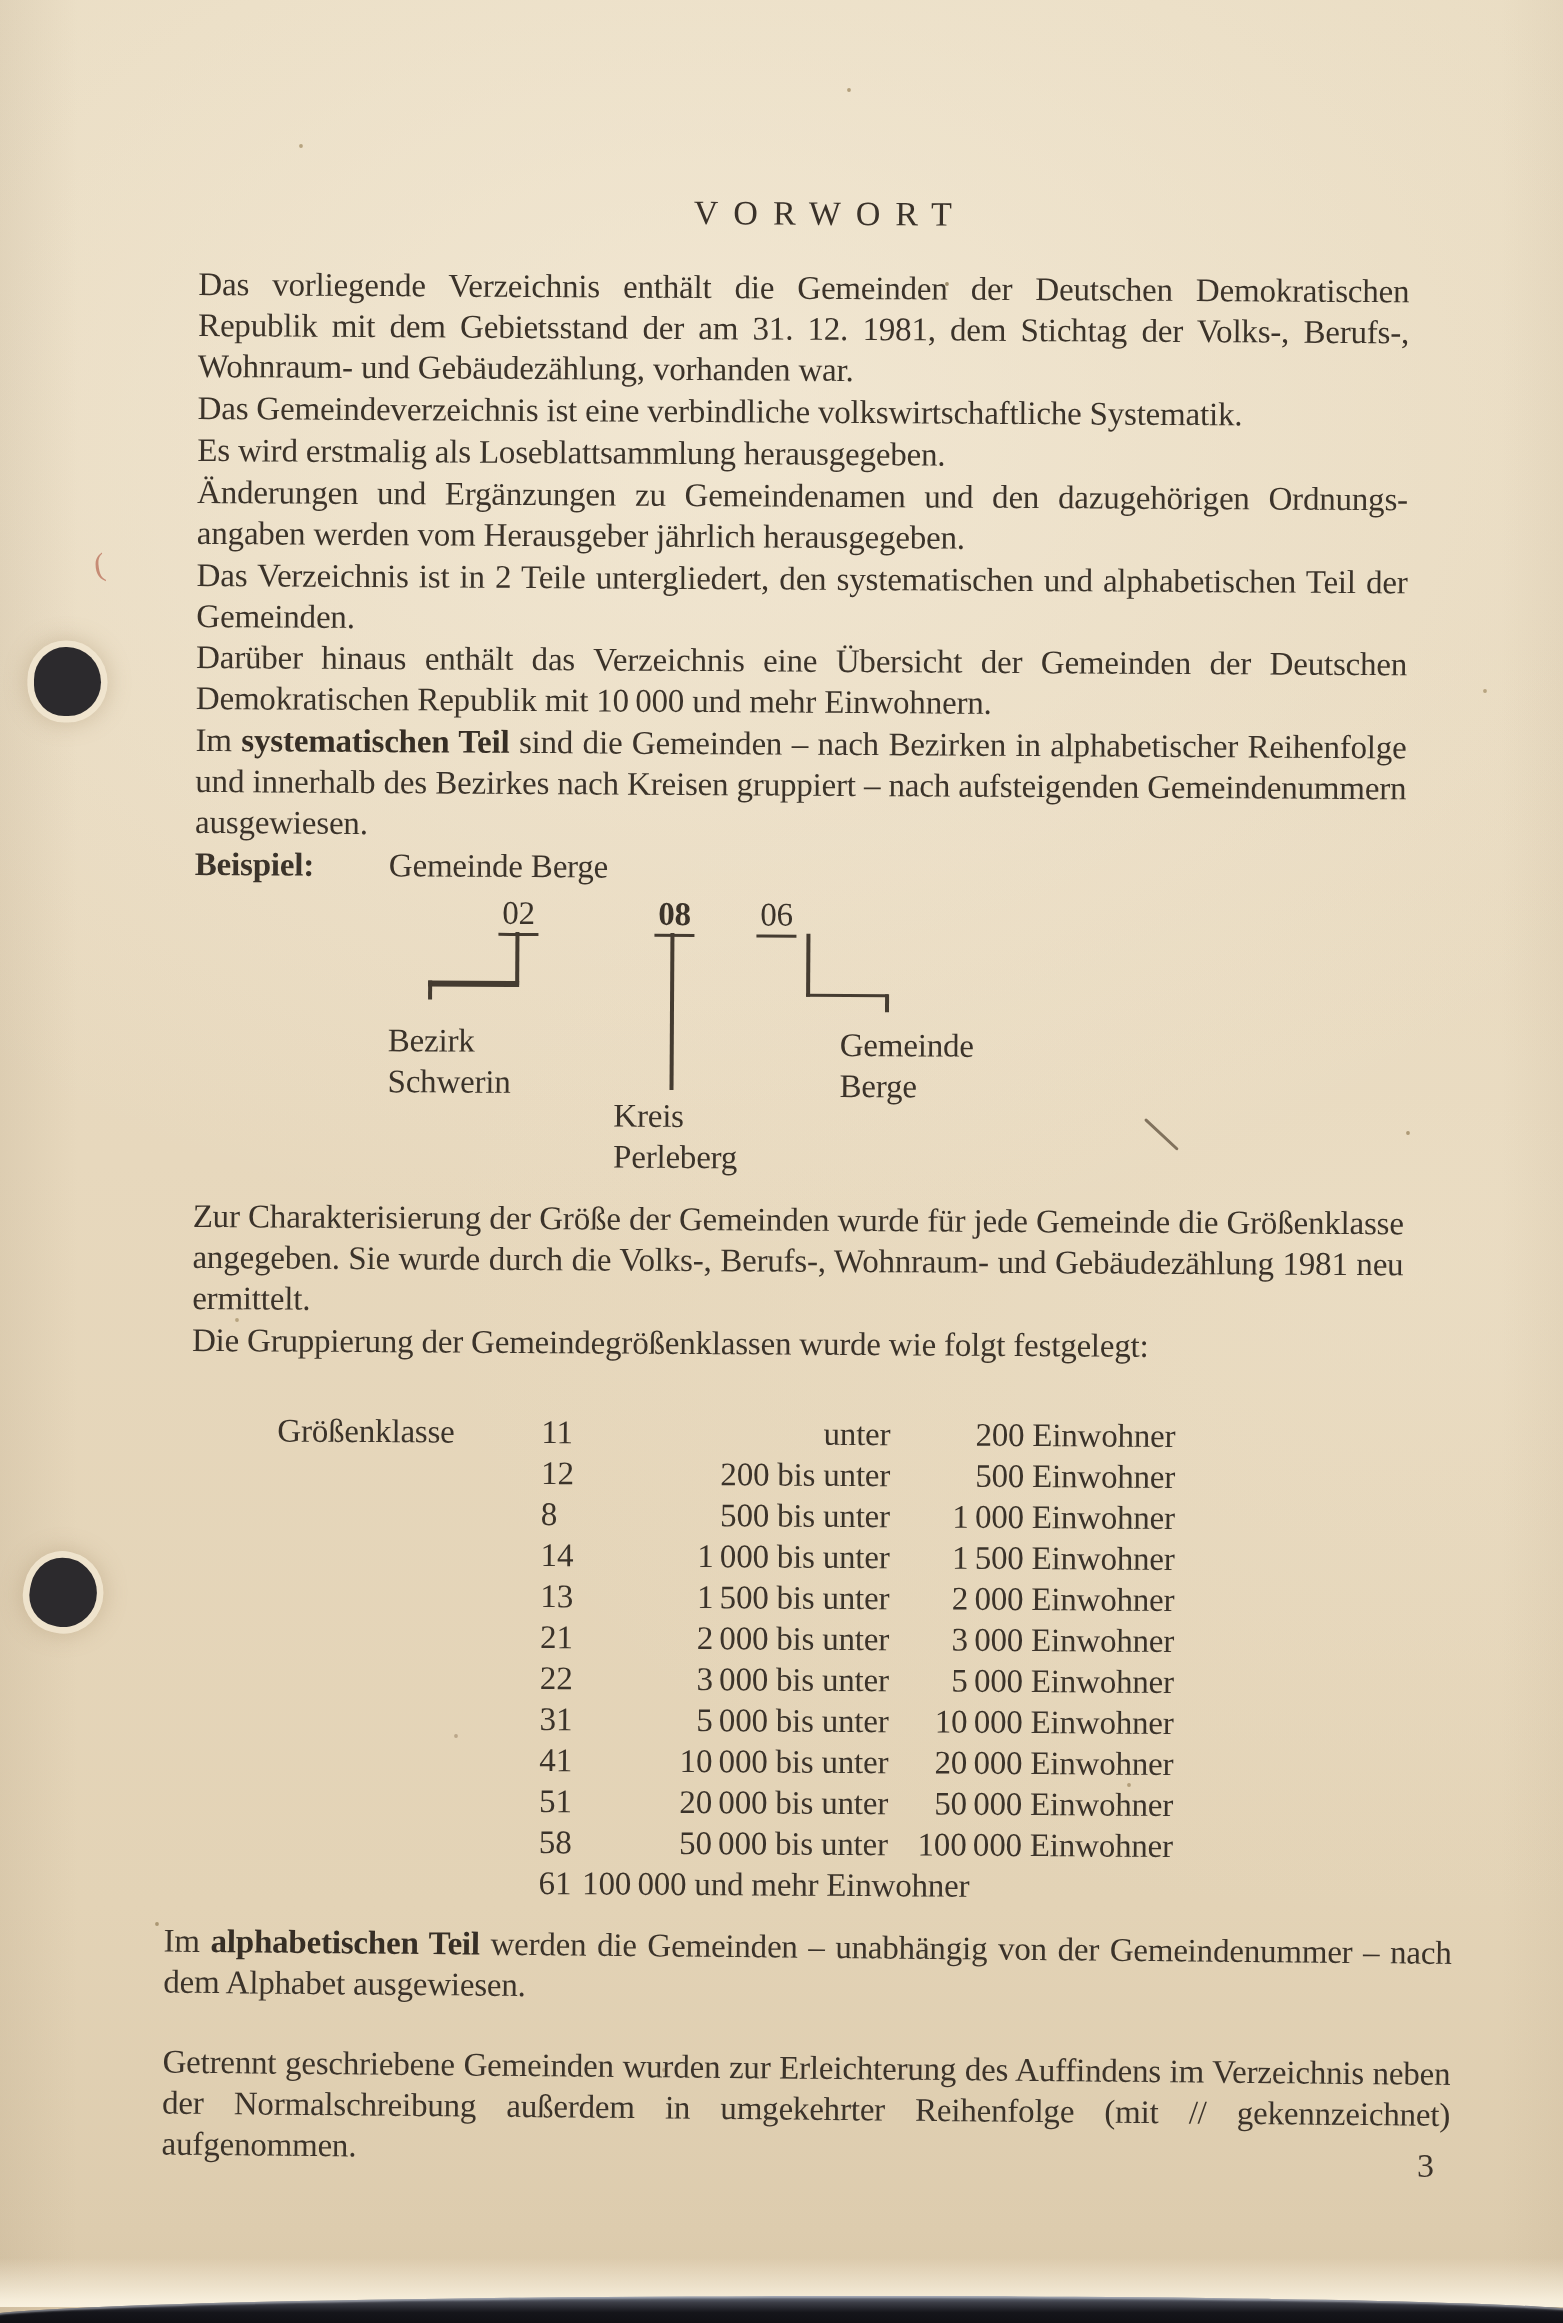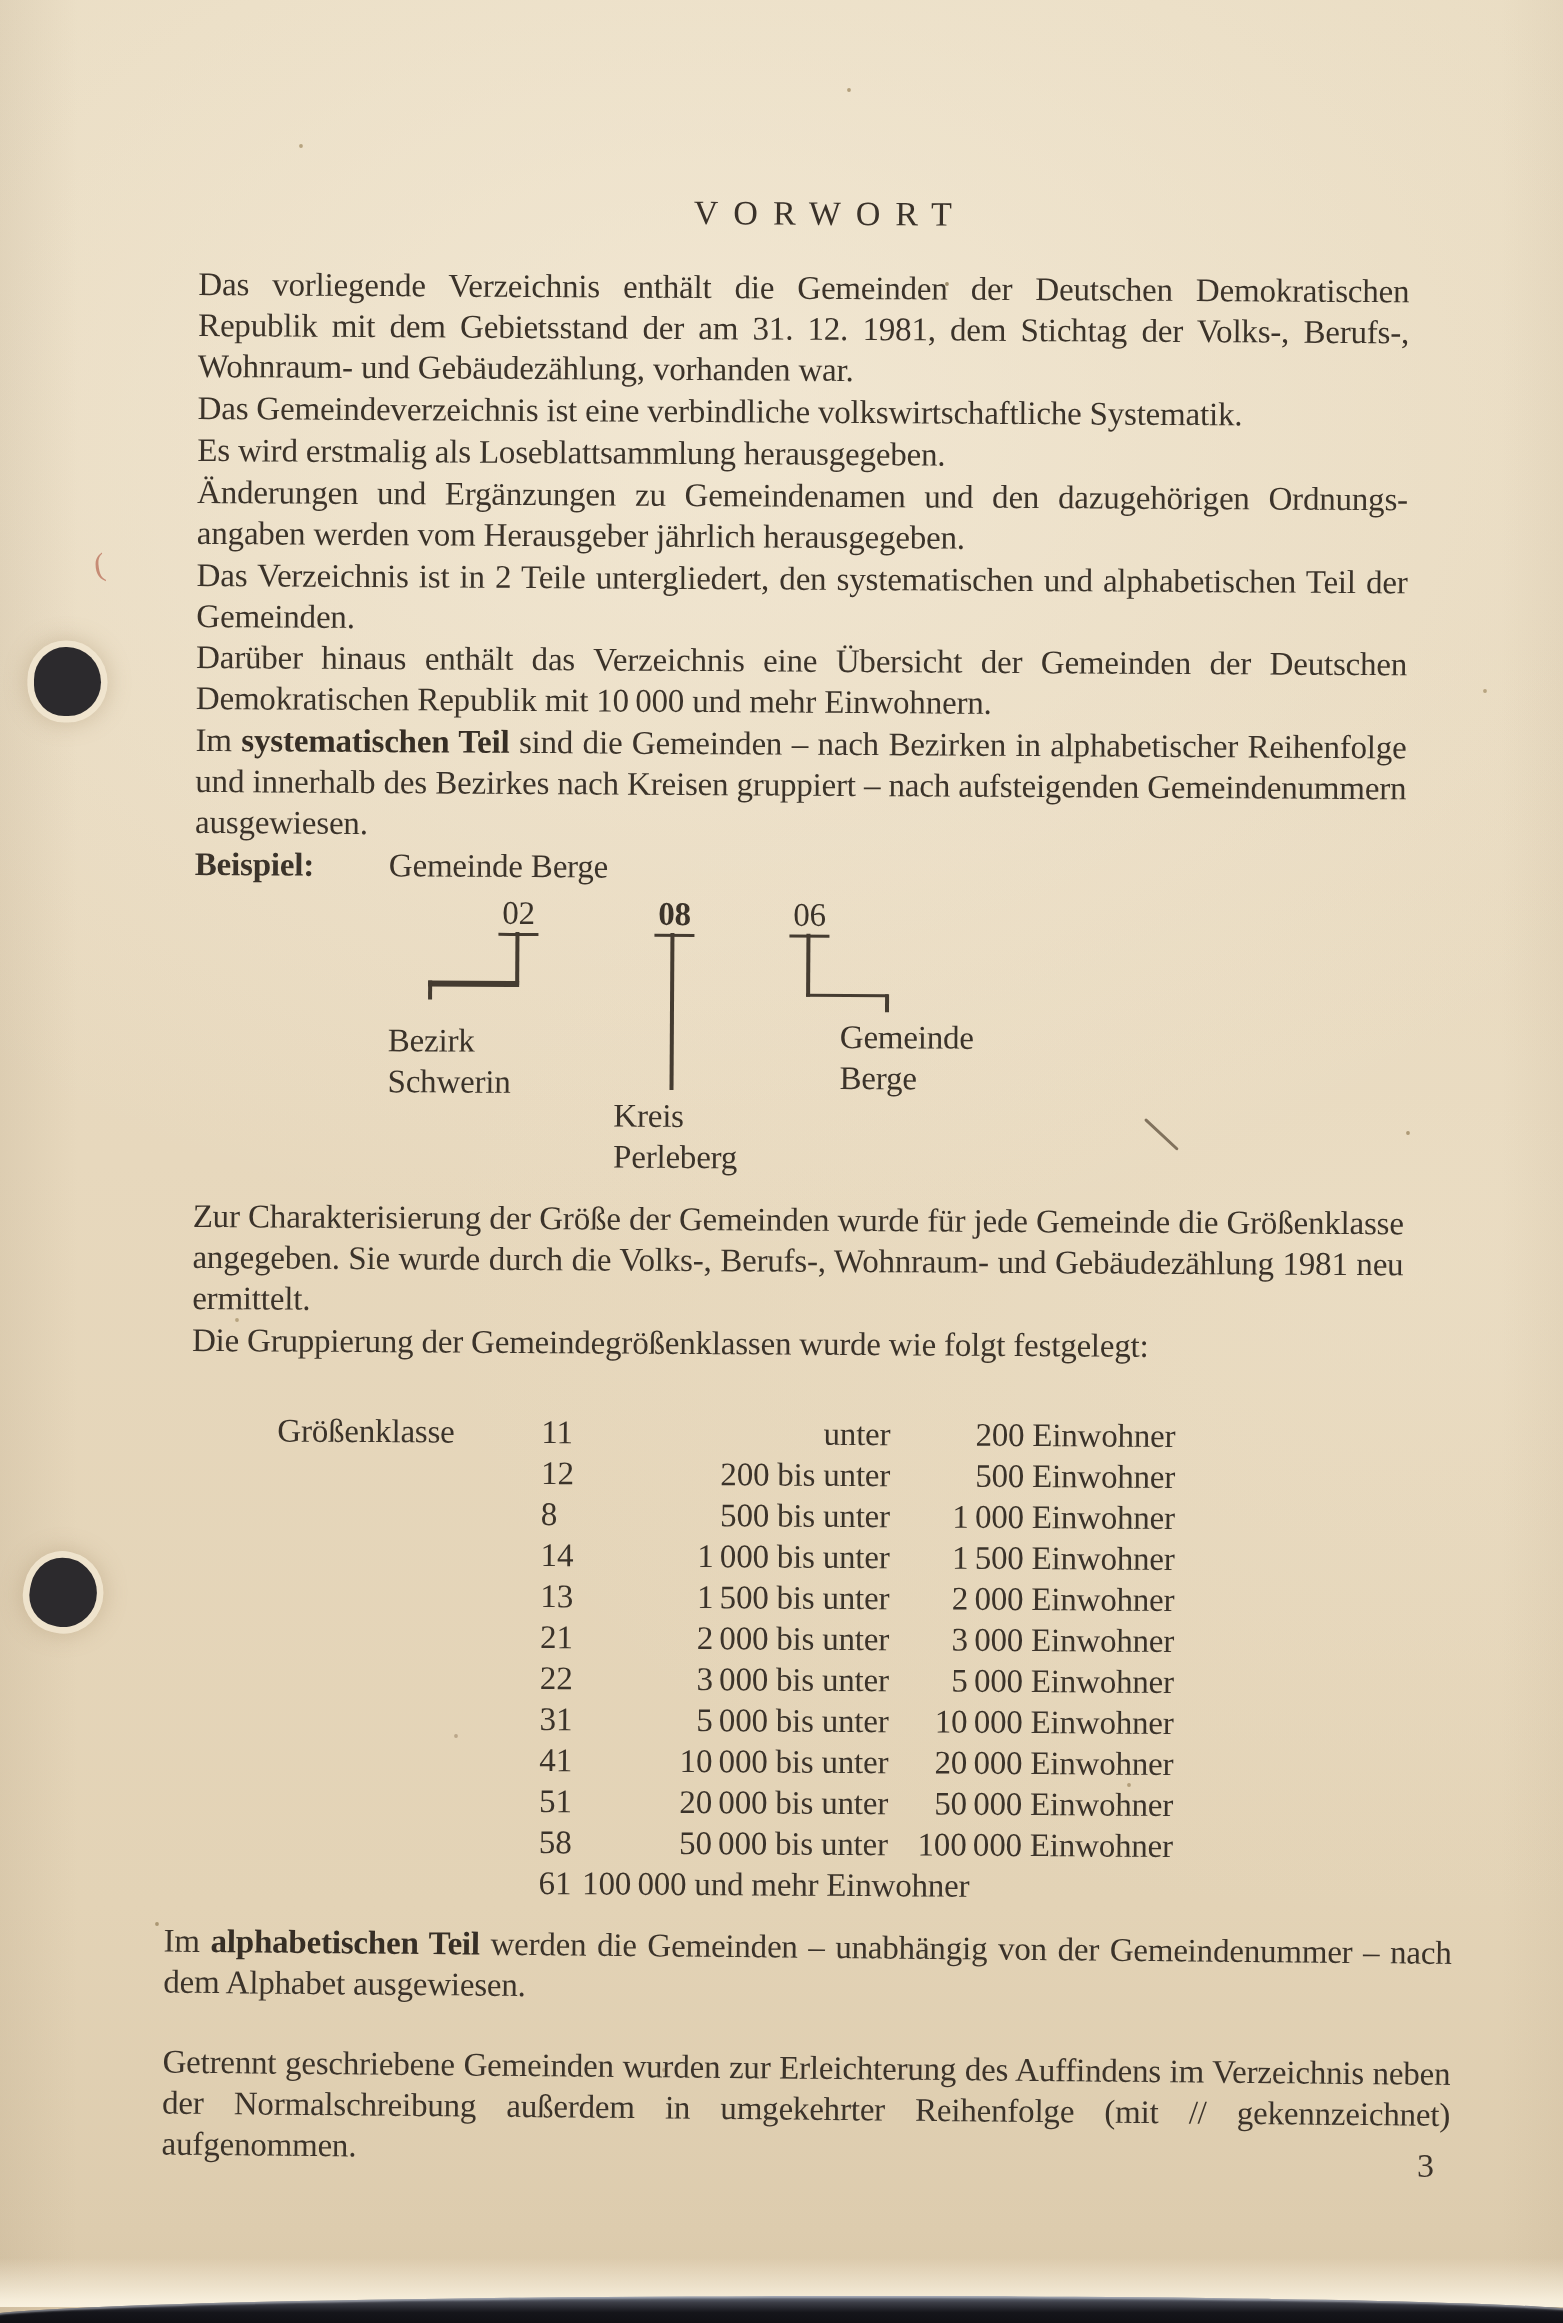--- a/index.html
+++ b/index.html
@@ -112,41 +112,41 @@
         <p class="para"><span>Im </span><strong>systematischen Teil</strong><span> sind die Gemeinden – nach Bezirken in alphabetischer Reihen­folge und innerhalb des Bezirkes nach Kreisen gruppiert – nach aufsteigenden Gemeindenummern ausgewiesen.</span></p>
       </div>
 
     <div class="example-line">
       <span class="example-label">Beispiel:</span><span>Gemeinde Berge</span>
     </div>
 
     <div class="diagram">
       <span class="ex-code" style="left:304px;text-align:right;">02</span>
       <span class="ex-code" style="left:460px;font-weight:bold;">08</span>
-      <span class="ex-code" style="left:595px;">06</span>
+      <span class="ex-code" style="left:562px;">06</span>
 
       <div class="ln" style="left:321px;top:37px;width:3.7px;height:53px;"></div>
       <div class="ln" style="left:234px;top:86px;width:91px;height:6.6px;"></div>
       <div class="ln" style="left:234px;top:86px;width:3.7px;height:19px;"></div>
 
       <div class="ln" style="left:476px;top:37px;width:3.7px;height:157px;"></div>
 
       <div class="ln" style="left:612px;top:37px;width:3.7px;height:63px;"></div>
       <div class="ln" style="left:612px;top:97px;width:82px;height:3.7px;"></div>
       <div class="ln" style="left:691px;top:97px;width:3.7px;height:18px;"></div>
 
       <div class="ex-label" style="left:194px;top:126px;">
         <div>Bezirk</div>
         <div>Schwerin</div>
       </div>
       <div class="ex-label" style="left:420px;top:200px;">
         <div>Kreis</div>
         <div>Perleberg</div>
       </div>
-      <div class="ex-label" style="left:646px;top:120px;">
+      <div class="ex-label" style="left:646px;top:128px;">
         <div>Gemeinde</div>
         <div>Berge</div>
       </div>
     </div>
 
     <div class="group">
         <p class="para"><span>Zur Charakterisierung der Größe der Gemeinden wurde für jede Gemeinde die Größenklasse angegeben. Sie wurde durch die Volks-, Berufs-, Wohnraum- und Gebäudezählung 1981 neu ermittelt.</span></p>
         <p class="para"><span>Die Gruppierung der Gemeindegrößenklassen wurde wie folgt festgelegt:</span></p>
       </div>
 

